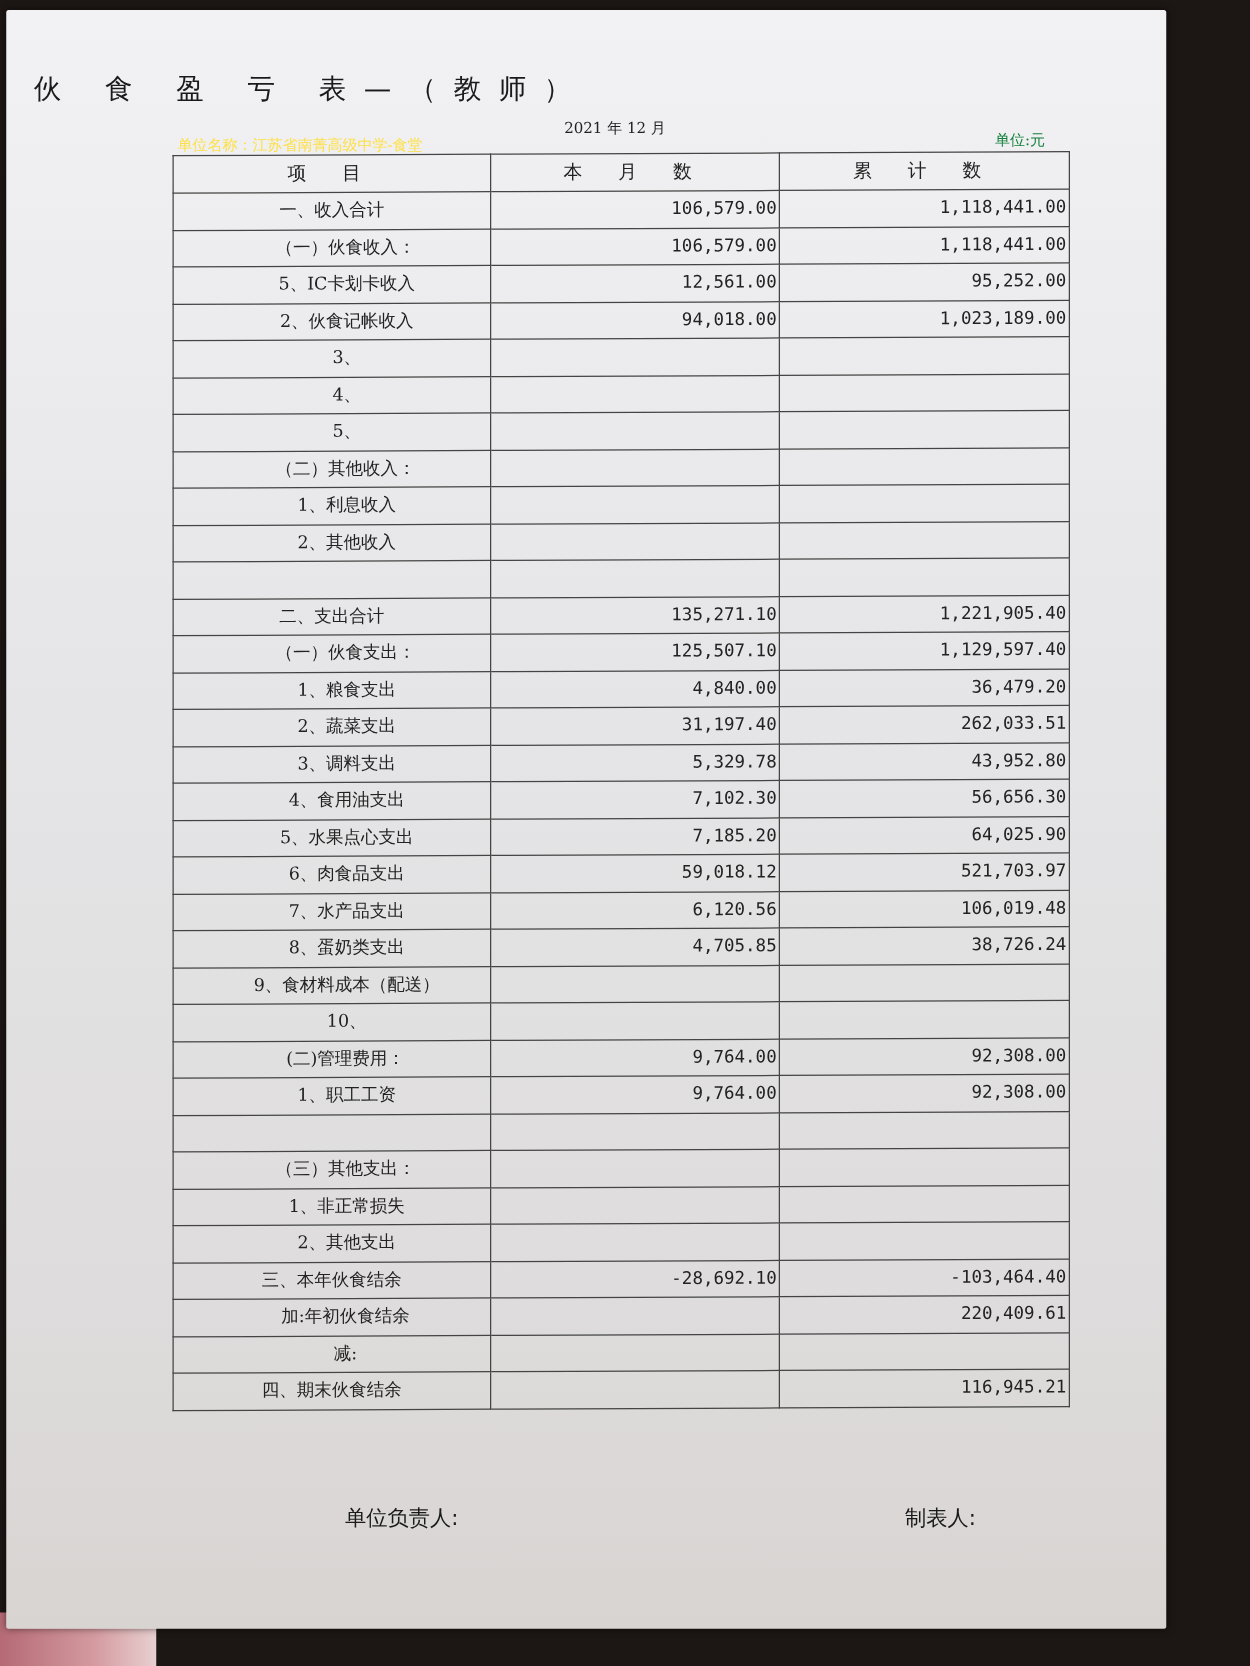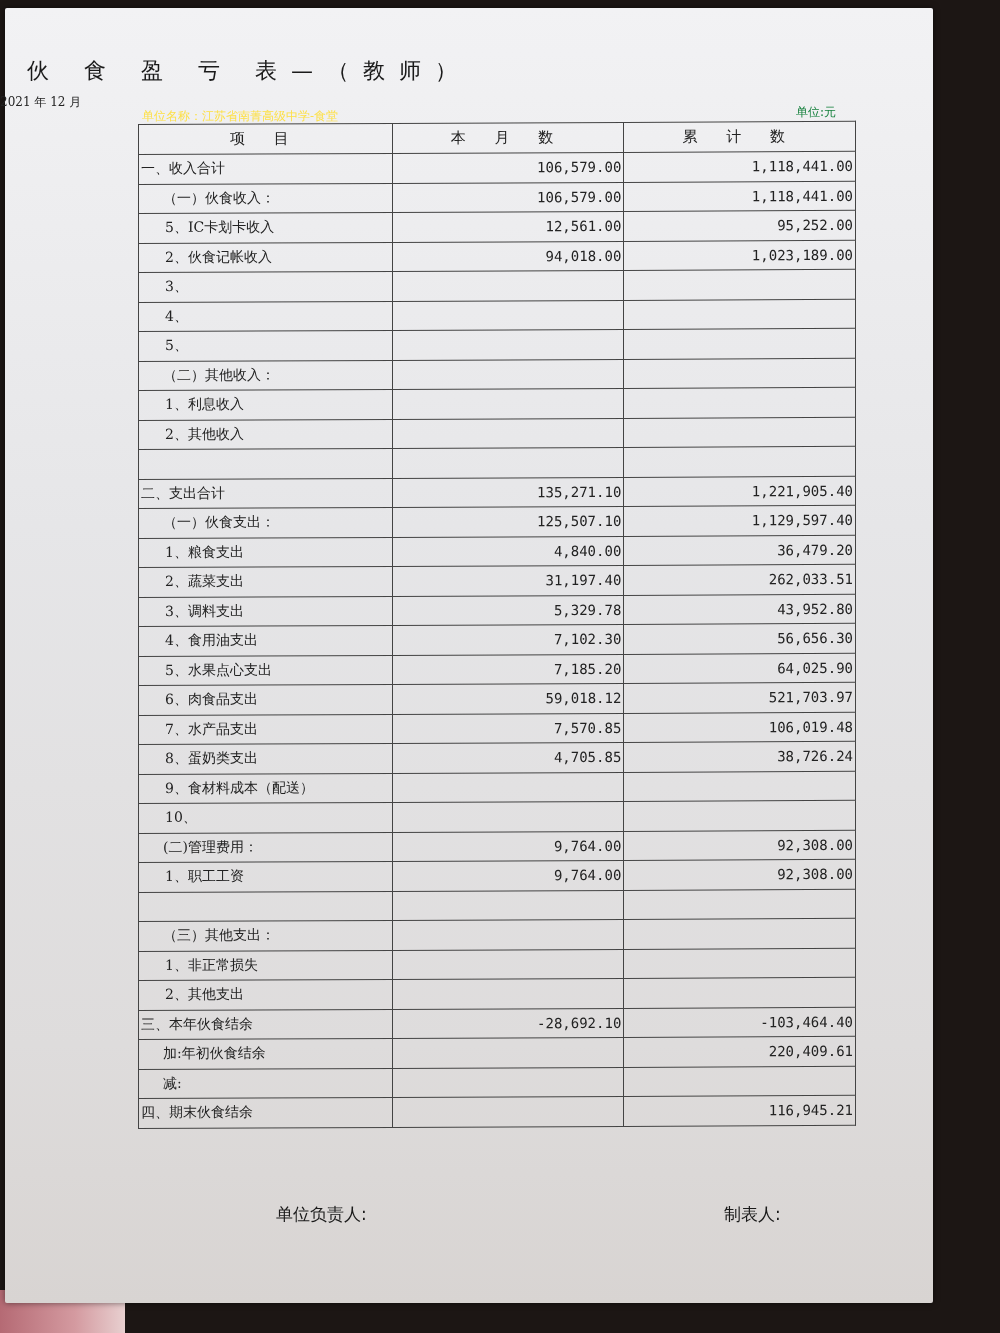--- a/index.html
+++ b/index.html
@@ -17,21 +17,21 @@
       background: linear-gradient(180deg, #f2f2f4 0%, #e6e6e8 40%, #dedcdc 80%, #d8d4d2 100%);
       border-radius: 2px;
       box-shadow: 0 0 6px rgba(0,0,0,0.5);
     }
     .title {
       position: absolute; left: 0; top: 56px; width: 952px; 
       font-family: "DejaVu Sans", "Liberation Sans", sans-serif;
       font-size: 22px; letter-spacing: 14px; color: #1a1a1a; padding-left: 27px;
     }
     .period {
-      position: absolute; left: 0; top: 94px; width: 984px; text-align: left;
+      position: absolute; left: 0; top: 94px; width: 984px; text-align: center;
       font-size: 12px; color: #222;
     }
     .unit-name {
       position: absolute; left: 142px; top: 108px; font-size: 12px; color: #fde047;
     }
     .unit {
       position: absolute; left: 796px; top: 104px; font-size: 12px; color: #15803d;
     }
     table.report {
       position: absolute; left: 138px; top: 124px;
@@ -40,21 +40,21 @@
       transform: skewY(-0.25deg);
       transform-origin: left top;
     }
     table.report td, table.report th {
       border: 1px solid #444; padding: 0 2px;
       height: 29.5px; box-sizing: border-box;
       font-weight: normal;
     }
     table.report th { height: 30px; font-size: 15px; letter-spacing: 12px; }
     col.c1 { width: 254px; } col.c2 { width: 232px; } col.c3 { width: 232px; }
-    .label { text-align: left; white-space: nowrap; }
+    .label { text-align: center; white-space: nowrap; }
     .ind1 { padding-left: 24px !important; margin-left: 45px; }
     .ind2 { padding-left: 26px !important; }
     .num { text-align: right; font-family: "DejaVu Sans Mono", "Liberation Mono", monospace; font-size: 14px; }
     .sign {
       position: absolute; top: 1203px; font-size: 17px; color: #1a1a1a;
       font-family: "DejaVu Sans", "Liberation Sans", sans-serif;
       margin-left: 44px;
     }
   </style>
 </head>
@@ -173,21 +173,21 @@
         <td class="num">7,185.20</td>
         <td class="num">64,025.90</td>
       </tr>
       <tr>
         <td class="label ind2">6、肉食品支出</td>
         <td class="num">59,018.12</td>
         <td class="num">521,703.97</td>
       </tr>
       <tr>
         <td class="label ind2">7、水产品支出</td>
-        <td class="num">7,570.85</td>
+        <td class="num">6,120.56</td>
         <td class="num">106,019.48</td>
       </tr>
       <tr>
         <td class="label ind2">8、蛋奶类支出</td>
         <td class="num">4,705.85</td>
         <td class="num">38,726.24</td>
       </tr>
       <tr>
         <td class="label ind2">9、食材料成本（配送）</td>
         <td class="num"></td>

